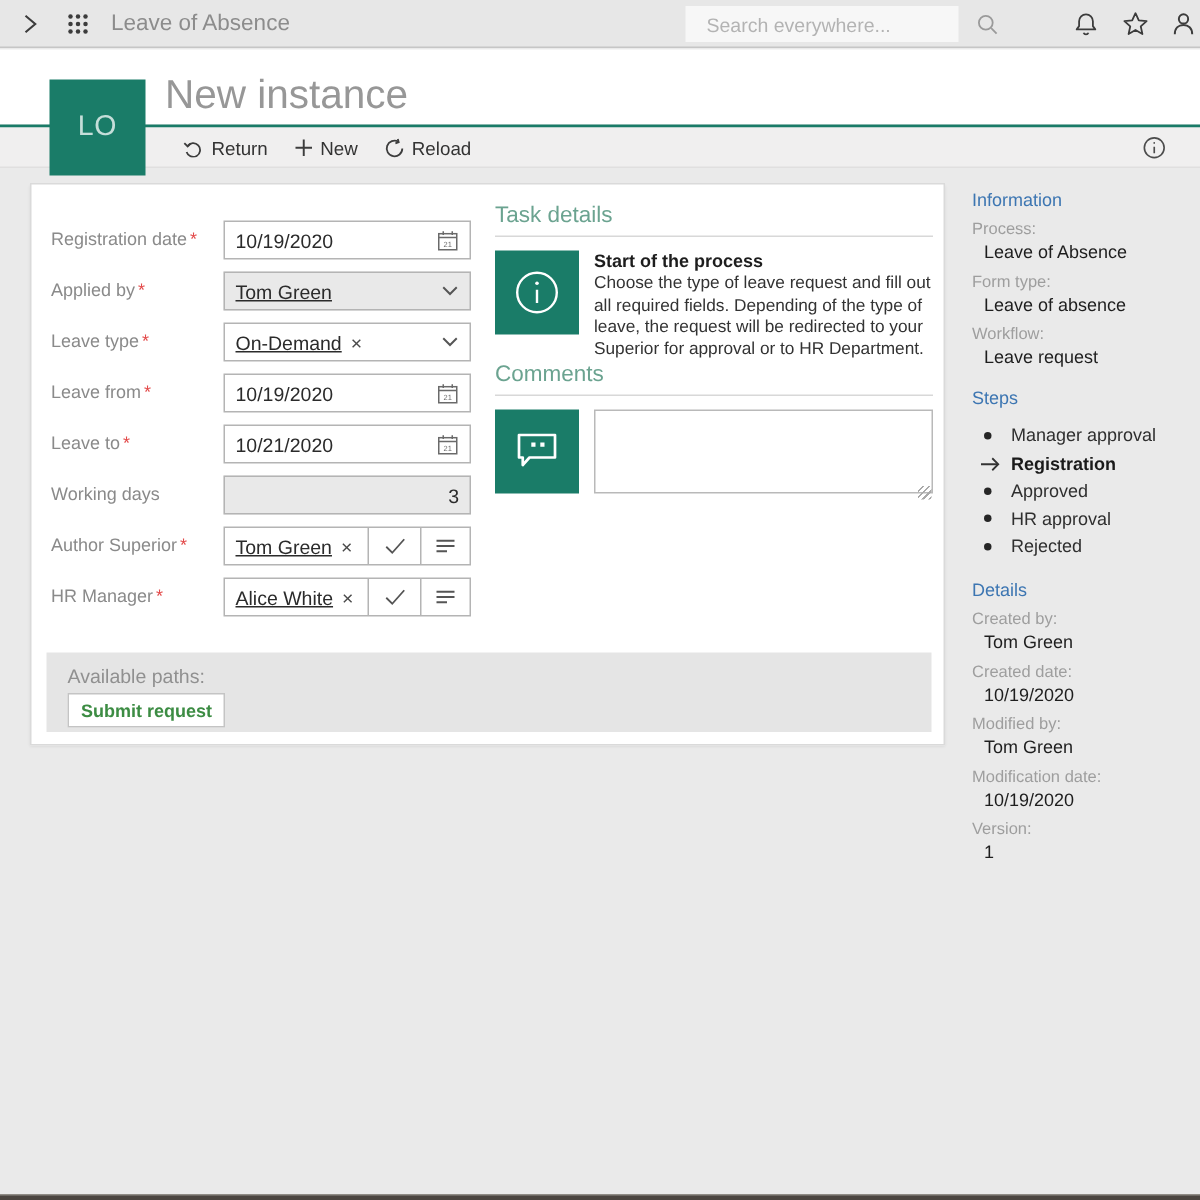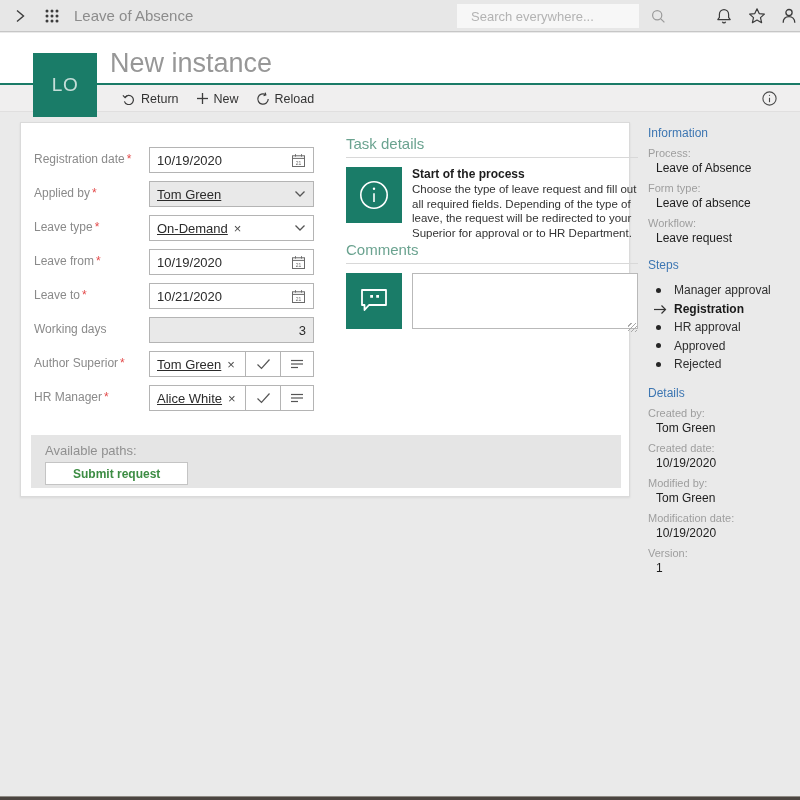--- a/index.html
+++ b/index.html
@@ -39,35 +39,35 @@
   .box { width:165px; height:26px; border:1px solid #b4b4b4; background:#fff; display:flex; align-items:center; padding:0 7px; font-size:13px; color:#2b2b2b; }
   .box.gray { background:#e9e9e9; }
   .spacer { flex:1; }
   .underline { text-decoration:underline; }
   .xmark { margin-left:6px; color:#4a4a4a; font-size:13px; cursor:pointer; }
   .numval { flex:1; text-align:right; }
   .pgroup { display:flex; width:165px; height:26px; border:1px solid #b4b4b4; background:#fff; }
   .pinput { flex:1; display:flex; align-items:center; padding:0 7px; font-size:13px; color:#2b2b2b; }
   .pbtn { width:35px; border-left:1px solid #b4b4b4; display:flex; align-items:center; justify-content:center; cursor:pointer; }
 
-  .rightcol { position:absolute; left:325px; top:0; width:292px; height:330px; }
+  .rightcol { position:absolute; left:309px; top:0; width:292px; height:330px; }
   .sec-head { position:absolute; left:0; width:292px; font-size:15px; color:#6ba390; border-bottom:1px solid #d8d8d8; padding-bottom:5px; }
   .info-row { position:absolute; left:0; display:flex; }
   .teal-sq { width:56px; height:56px; background:#1a7c68; display:flex; align-items:center; justify-content:center; flex:none; }
   .task-text { margin-left:10px; width:226px; }
   .task-title { font-size:12px; font-weight:bold; color:#1d1d1d; margin-bottom:1px; }
   .task-desc { font-size:11.5px; color:#333; line-height:1.28; }
   .comment-ta { margin-left:10px; width:226px; height:56px; border:1px solid #b9b9b9; resize:none; outline:none; font-family:"Liberation Sans",sans-serif; font-size:12px; padding:4px; position:relative; }
   .ta-wrap { position:relative; }
   .ta-handle { position:absolute; right:1px; bottom:1px; width:9px; height:9px;
                background:repeating-linear-gradient(135deg, transparent 0 2px, #a9a9a9 2px 3px); }
 
   .paths-band { position:absolute; left:10px; top:312px; width:590px; height:53px; background:#e5e5e5; }
   .paths-label { position:absolute; left:14px; top:8px; font-size:13px; color:#909090; }
-  .submit-btn { position:absolute; left:14px; top:27px; height:23px; padding:0 27px; background:#fff; border:1px solid #c4c4c4;
+  .submit-btn { position:absolute; left:14px; top:27px; height:23px; padding:0 8px; background:#fff; border:1px solid #c4c4c4;
                 font-family:"Liberation Sans",sans-serif; font-size:12px; font-weight:600; color:#3c8c43; cursor:pointer; }
 
   
   .sidebar { position:absolute; left:648px; top:126px; width:150px; }
   .sb-h1 { font-size:12px; color:#3d76b2; margin-bottom:6px; }
   .sb-label { font-size:11px; color:#9e9e9e; margin-top:7px; }
   .sb-value { font-size:12px; color:#1e1e1e; margin:2px 0 0 8px; }
   .sb-gap { height:13px; }
   .steps-list { margin:9px 0 4px 0; }
   .step-row { display:flex; align-items:center; height:18.5px; cursor:pointer; }
@@ -367,27 +367,27 @@
             <path d="M1 5.5 h11"></path>
             <polyline points="8.5,1.5 12.5,5.5 8.5,9.5"></polyline>
           </svg>
         </span>
         <span class="step-label">Registration</span>
       </div>
       <div class="step-row">
         <span class="step-ico">
           <span class="bullet"></span>
         </span>
-        <span class="step-label">HR approval</span>
+        <span class="step-label">Approved</span>
       </div>
       <div class="step-row">
         <span class="step-ico">
           <span class="bullet"></span>
         </span>
-        <span class="step-label">Approved</span>
+        <span class="step-label">HR approval</span>
       </div>
       <div class="step-row">
         <span class="step-ico">
           <span class="bullet"></span>
         </span>
         <span class="step-label">Rejected</span>
       </div>
     </div>
   <div class="sb-gap" style="height:8px;"></div>
   <div class="sb-h1">Details</div>

